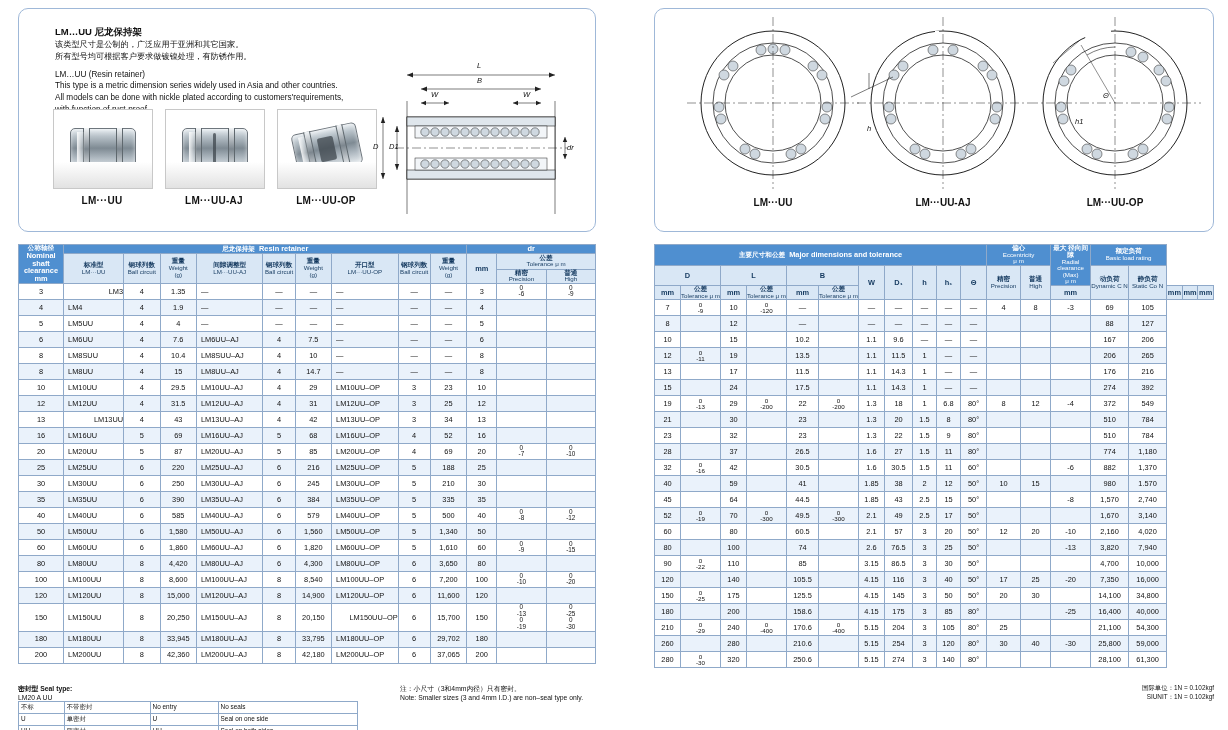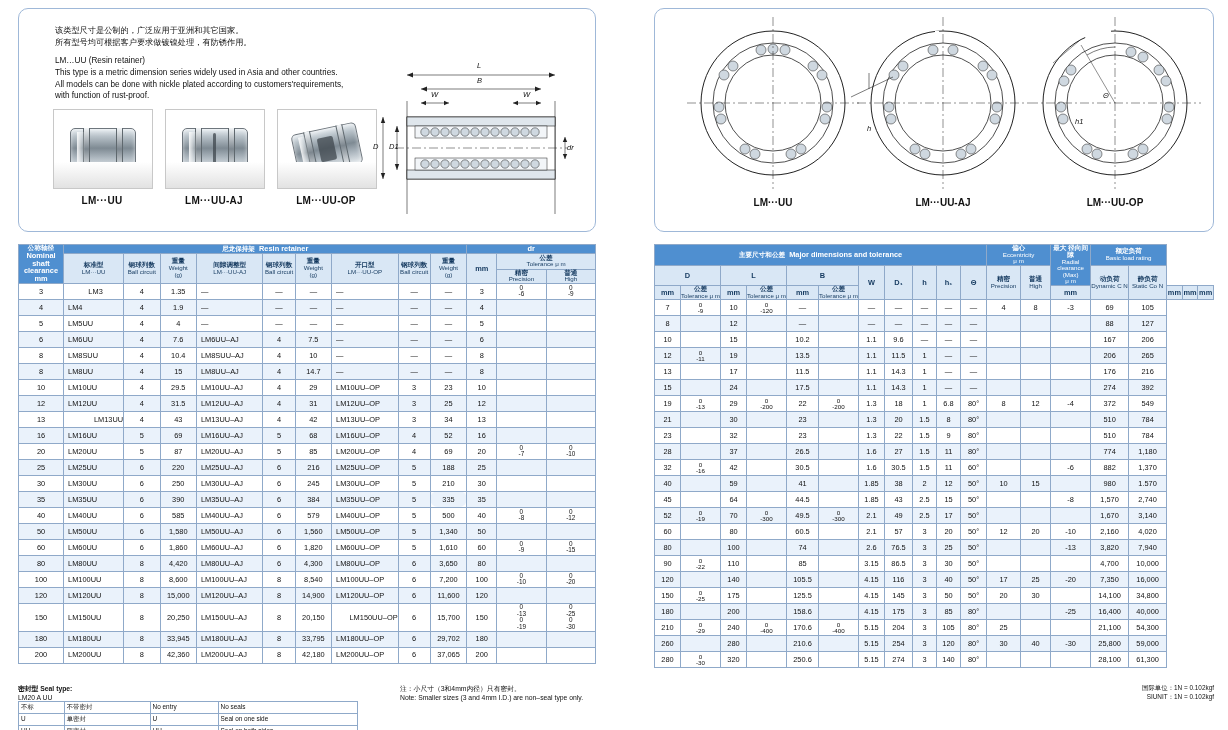--- a/index.html
+++ b/index.html
@@ -109,20 +109,21 @@
   .unit-note{position:absolute;font-size:6.4px;text-align:right;line-height:1.4;}
 </style>
 </head>
 <body>
 
 <div class="page">
 
   <div class="panel" id="panel-left">
 
     <div class="desc-block">
+      <div class="cn-title">LM…UU 尼龙保持架</div>
       <div class="cn-line">该类型尺寸是公制的，广泛应用于亚洲和其它国家。</div>
       <div class="cn-line">所有型号均可根据客户要求做镀镍处理，有防锈作用。</div>
       <div style="height:6px"></div>
       <div class="en-line">LM…UU (Resin retainer)</div>
       <div class="en-line">This type is a metric dimension series widely used in Asia and other countries.</div>
       <div class="en-line">All models can be done with nickle plated according to customers'requirements,</div>
       <div class="en-line">with function of rust-proof.</div>
     </div>
 
     <div class="photos">
@@ -412,21 +413,21 @@
         </td>
         <td class="hdr2">
           <div class="cn">普通</div>
           <div class="sub">High</div>
         </td>
       </tr>
       </tbody>
         <tbody id="left-body">
           <tr>
             <td style="height: 15px;">3</td>
-            <td style="height: 15px; text-align: center; padding-left: 4px;">LM3</td>
+            <td style="height: 15px; text-align: right; padding-left: 4px;">LM3</td>
             <td style="height: 15px;">4</td>
             <td style="height: 15px;">1.35</td>
             <td style="height: 15px; text-align: left; padding-left: 4px;">—</td>
             <td style="height: 15px;">—</td>
             <td style="height: 15px;">—</td>
             <td style="height: 15px; text-align: left; padding-left: 4px;">—</td>
             <td style="height: 15px;">—</td>
             <td style="height: 15px;">—</td>
             <td style="height: 15px;">3</td>
             <td style="height: 15px;">
@@ -627,21 +628,21 @@
           <tr class="alt">
             <td style="height: 15px;">35</td>
             <td style="height: 15px; text-align: left; padding-left: 4px;">LM35UU</td>
             <td style="height: 15px;">6</td>
             <td style="height: 15px;">390</td>
             <td style="height: 15px; text-align: left; padding-left: 4px;">LM35UU–AJ</td>
             <td style="height: 15px;">6</td>
             <td style="height: 15px;">384</td>
             <td style="height: 15px; text-align: left; padding-left: 4px;">LM35UU–OP</td>
             <td style="height: 15px;">5</td>
-            <td style="height: 15px; border-radius: 8px;">335</td>
+            <td style="height: 15px;">335</td>
             <td style="height: 15px;">35</td>
             <td style="height: 15px;"></td>
             <td style="height: 15px;"></td>
           </tr>
           <tr>
             <td style="height: 15px;">40</td>
             <td style="height: 15px; text-align: left; padding-left: 4px;">LM40UU</td>
             <td style="height: 15px;">6</td>
             <td style="height: 15px;">585</td>
             <td style="height: 15px; text-align: left; padding-left: 4px;">LM40UU–AJ</td>

